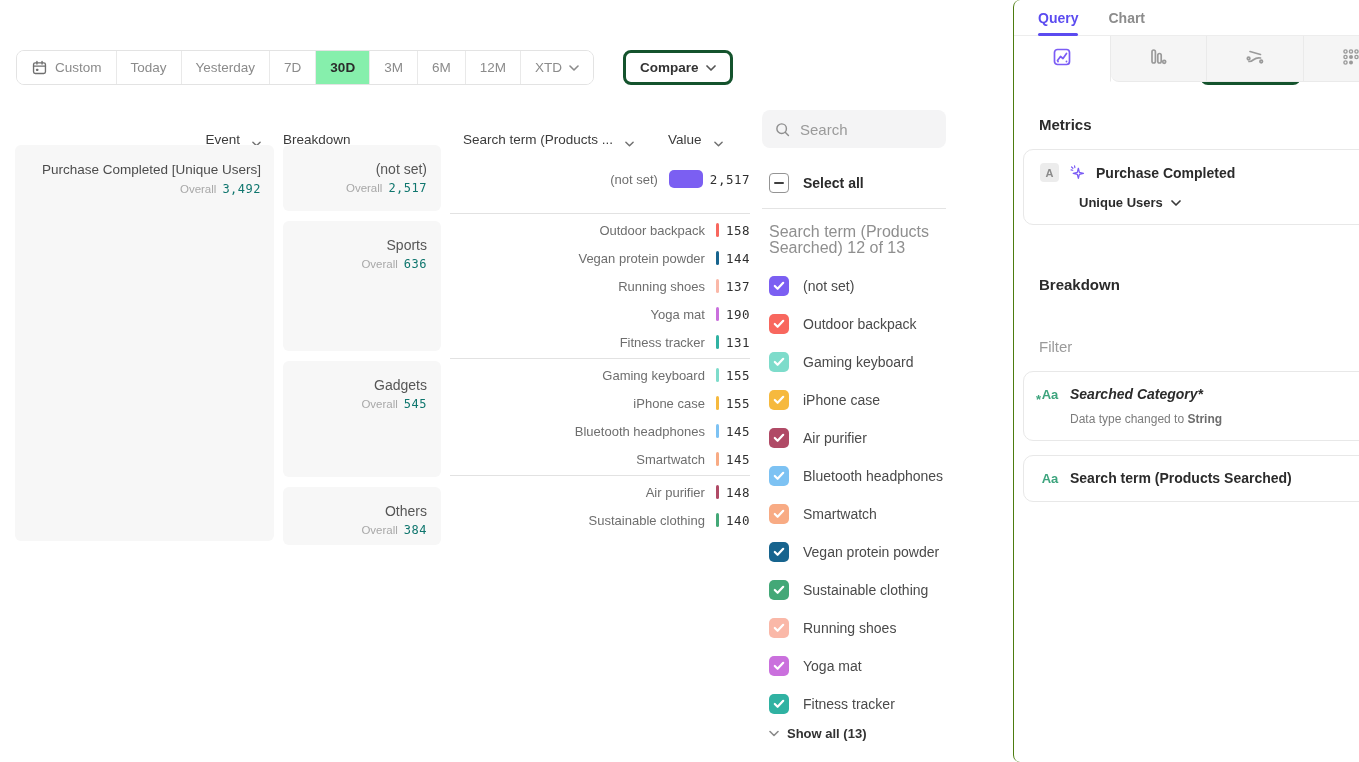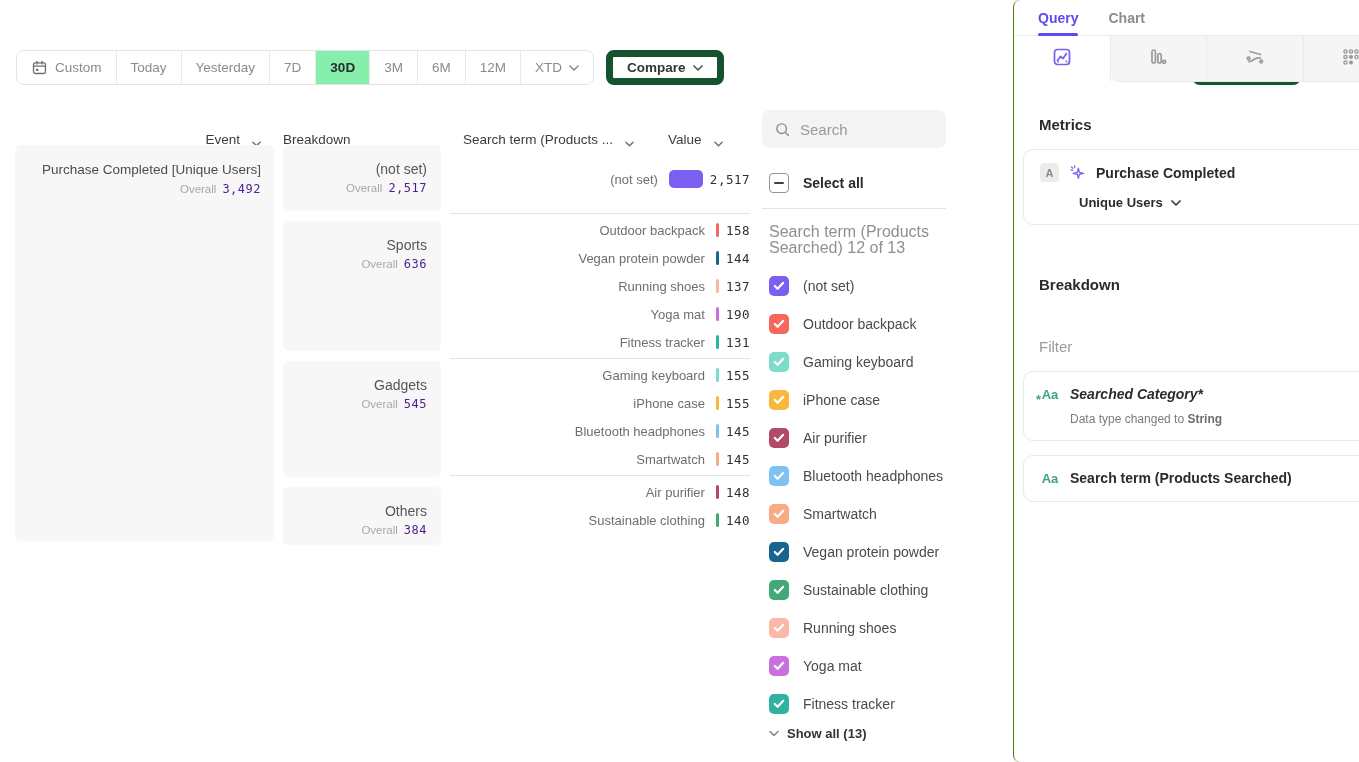--- a/index.html
+++ b/index.html
@@ -2,49 +2,49 @@
 <html><head>
 <meta charset="utf-8">
 <style>
   * { margin:0; padding:0; box-sizing:border-box; }
   html,body { background:#fff; }
   body { font-family:"Liberation Sans", sans-serif; }
   .app { position:relative; width:1359px; height:762px; background:#fff; overflow:hidden; }
   .mono { font-family:"DejaVu Sans Mono", monospace; }
 
   
-  .toolbar { position:absolute; left:16px; top:50px; display:flex; align-items:center; }
+  .toolbar { position:absolute; left:16px; top:50px; display:flex; align-items:center;gap:17px; }
   .seg { display:flex; border:1px solid #e3e3e3; border-radius:8px; overflow:hidden; background:#fff; }
   .seg-btn { display:flex; align-items:center; gap:7px; border:none; background:#fff; color:#8b8b8b;
              font:13.5px "Liberation Sans",sans-serif; padding:0 14px; height:33px; cursor:pointer;
              border-right:1px solid #e9e9e9; white-space:nowrap; }
   .seg-btn:last-child { border-right:none; }
   .seg-btn.active { background:#86efac; color:#2b2b2b; font-weight:700; }
-  .btn { display:flex; align-items:center; gap:8px; border:7px solid #14532d; border-radius:8px;
+  .btn { display:flex; align-items:center; gap:8px; border:3px solid #14532d; border-radius:8px;
          background:#fff; height:35px; padding:0 14px; font:600 13.5px "Liberation Sans",sans-serif;
          color:#333; cursor:pointer; }
   .compare { margin-left:12px; }
   .bar-btn { position:absolute; right:58px; top:50px; }
   .chev { flex:0 0 auto; }
 
   
   .hdr { position:absolute; top:132px; font-size:13.5px; font-weight:500; color:#3b3b3b;
          display:flex; align-items:flex-end; gap:12px; }
   .hdr .chev path { stroke:#707070; }
   .h-event  { left:15px;  width:246px; justify-content:flex-end; }
   .h-cat    { left:283px; width:146px; justify-content:flex-end; }
   .h-term   { left:446px; width:188px; justify-content:flex-end; }
   .h-value  { left:668px; }
 
   .event-col { position:absolute; left:15px; top:145px; width:259px; }
   .card-gray { background:#f7f7f7; border-radius:6px; }
   .event-card { height:396px; padding:16px 13px 0 10px; text-align:right; }
   .cell-title { font-size:13.5px; color:#4c4c4c; line-height:17px; }
   .cell-overall { margin-top:4px; font-size:11.5px; color:#a8a8a8; }
-  .cell-overall .mono { font-size:12px; color:#4c1d95; margin-left:6px; letter-spacing:.5px;text-align:center; }
+  .cell-overall .mono { font-size:12px; color:#0f766e; margin-left:6px; letter-spacing:.5px;text-align:center; }
   .cat-name { font-size:14px; color:#565656; }
 
   .cat-col { position:absolute; left:283px; top:145px; width:158px; display:flex; flex-direction:column; gap:10px; }
   .cat-card { padding:16px 14px 0 10px; text-align:right; }
 
   .term-col { position:absolute; left:450px; top:145px; width:300px; }
   .term-group { padding:2px 0; border-bottom:1px solid #e2e2e2; }
   .term-group:last-child { border-bottom:none; }
   .term-row { display:flex; align-items:center; height:28px; }
   .term-group.first .term-row { height:64px; }

